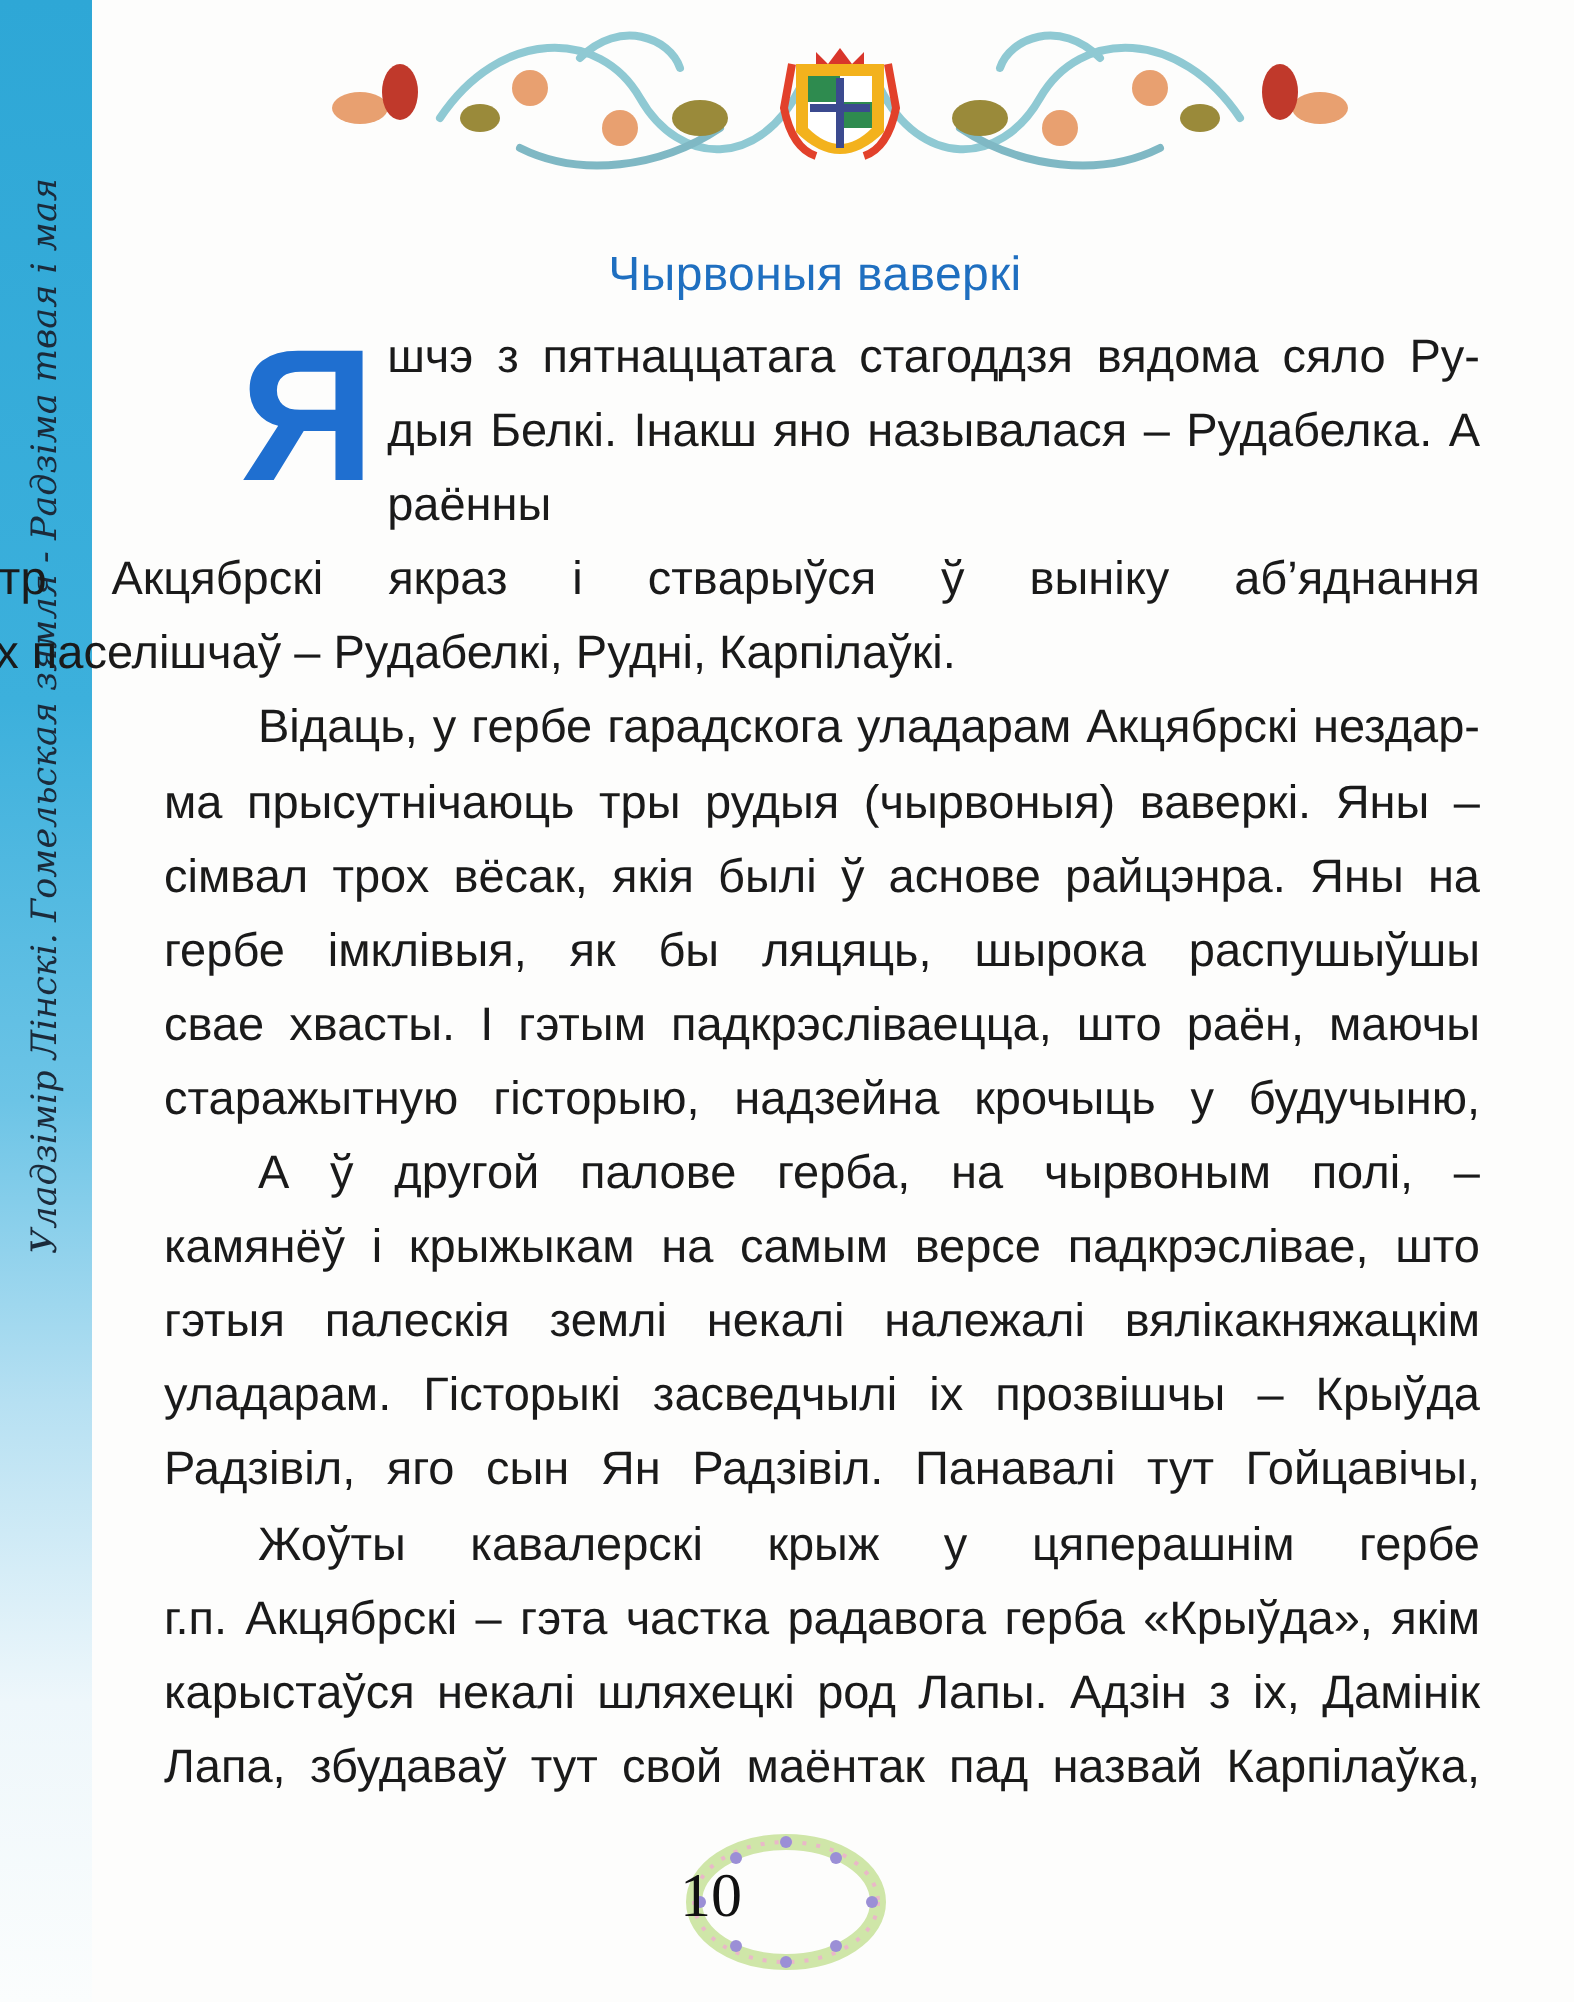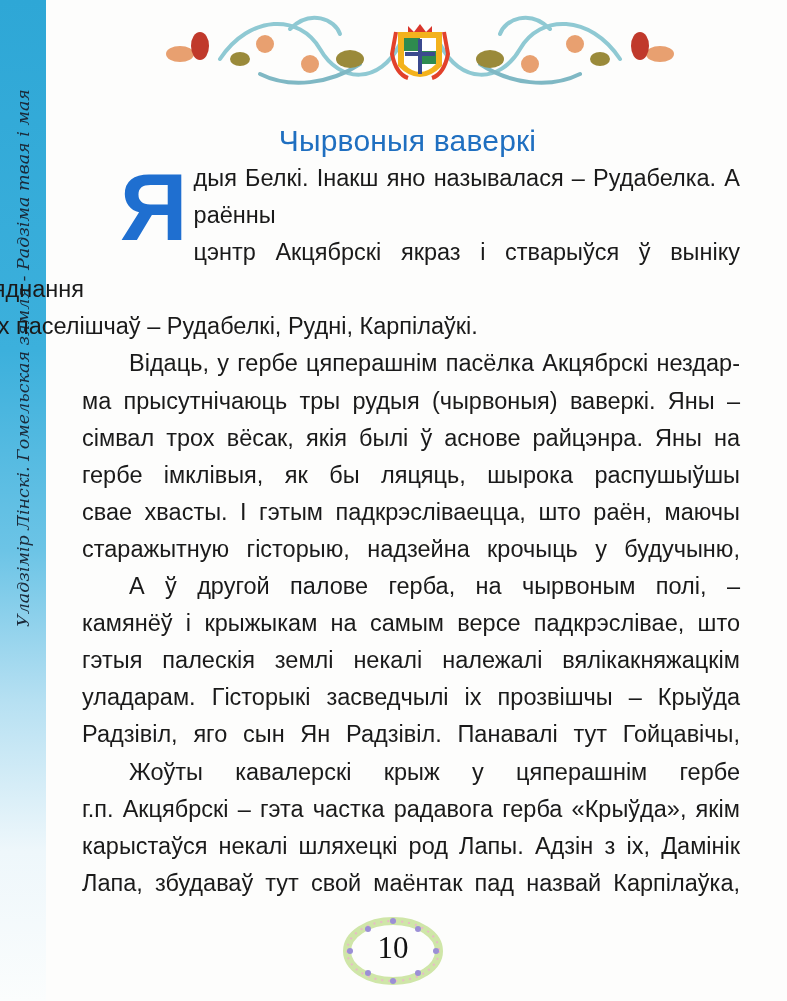--- a/index.html
+++ b/index.html
@@ -18,39 +18,39 @@
     white-space: nowrap;
     font-family: "DejaVu Serif", "Liberation Serif", serif;
     font-style: italic; font-size: 17.5px; color: #1b2a3a;
   }
   .ornament {
     position: absolute; left: 160px; top: 4px; width: 520px; height: 90px;
   }
   .title {
     position: absolute; left: 0; width: 787px; top: 124px;
     text-align: center; padding-left: 28px; box-sizing: border-box;
-    font-size: 30px; color: #1f6fc0; letter-spacing: 0.2px;
+    font-size: 24px; color: #1f6fc0; letter-spacing: 0.2px;
   }
   .text {
     position: absolute; left: 82px; top: 160px; width: 658px;
     font-size: 23.5px; line-height: 37.1px; color: #1a1a1a;
   }
   .para { margin: 0; text-align: justify; text-indent: 47px; }
   .para.first { text-indent: 0; }
   .dropcap {
     float: left; font-size: 94px; line-height: 76px; color: #1f6fd0;
     margin: 10px 6px 0 38px; font-weight: bold; height: 70px;
   }
   .line { display: block; text-align: justify; text-align-last: justify; }
   .line.last { text-align-last: left; }
   .page-wreath {
     position: absolute; left: 340px; top: 913px; width: 106px; height: 76px;
   }
   .page-num {
-    position: absolute; left: 340px; top: 930px; width: 106px; text-align: center;
+    position: absolute; left: 340px; top: 930px; width: 106px; text-align: left;
     font-family: "Liberation Serif", "DejaVu Serif", serif; font-size: 31px; color: #111;
   }
 </style>
 </head>
 <body>
 
 <div class="side-band">
   <div class="side-text">Уладзімір Лінскі. Гомельская зямля - Радзіма твая і мая</div>
 </div>
 
@@ -87,26 +87,27 @@
     <path d="M236 28 L232 50 Q236 70 248 74" stroke="#e2412b" stroke-width="4" fill="none"></path>
     <path d="M284 28 L288 50 Q284 70 272 74" stroke="#e2412b" stroke-width="4" fill="none"></path>
   </g>
 </svg>
 
 <div class="title">Чырвоныя ваверкі</div>
 
 <div class="text">
   <p class="para first">
     <span class="dropcap">Я</span>
+    <span class="line">шчэ з пятнаццатага стагоддзя вядома сяло Ру-</span>
     <span class="line" style="margin-left:-121px">дыя Белкі. Інакш яно называлася – Рудабелка. А раённы</span>
     <span class="line" style="margin-left:-121px">цэнтр Акцябрскі якраз і ствaрыўся ў выніку аб’яднання</span>
     <span class="line last" style="margin-left:-121px">трох паселішчаў – Рудабелкі, Рудні, Карпілаўкі.</span>
   </p>
   <p class="para" style="text-indent:0">
-    <span class="line" style="padding-left:47px">Відаць, у гербе цяперашнім пасёлка Акцябрскі нездар-</span>
+    <span class="line" style="padding-left:47px">Відаць, у гербе гарадскога уладарам Акцябрскі нездар-</span>
     <span class="line">ма прысутнічаюць тры рудыя (чырвоныя) ваверкі. Яны –</span>
     <span class="line">сімвал трох вёсак, якія былі ў аснове райцэнра. Яны на</span>
     <span class="line">гербе імклівыя, як бы ляцяць, шырока распушыўшы</span>
     <span class="line">свае хвасты. І гэтым падкрэсліваецца, што раён, маючы</span>
     <span class="line">старажытную гісторыю, надзейна крочыць у будучыню,</span>
   </p>
   <p class="para" style="text-indent:0">
     <span class="line" style="padding-left:47px">А ў другой палове герба, на чырвоным полі, –</span>
     <span class="line">камянёў і крыжыкам на самым версе падкрэслівае, што</span>
     <span class="line">гэтыя палескія землі некалі належалі вялікакняжацкім</span>

